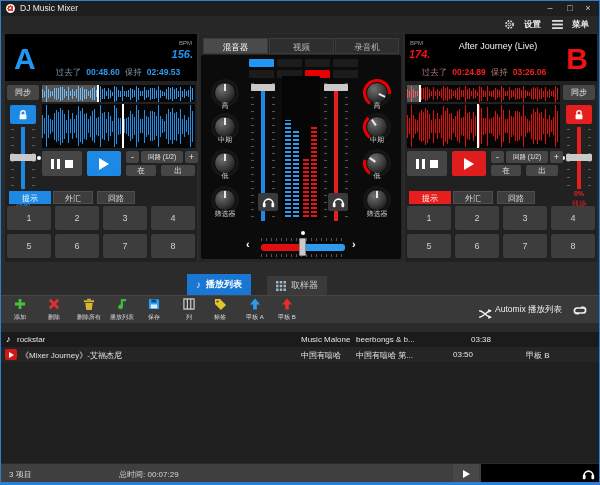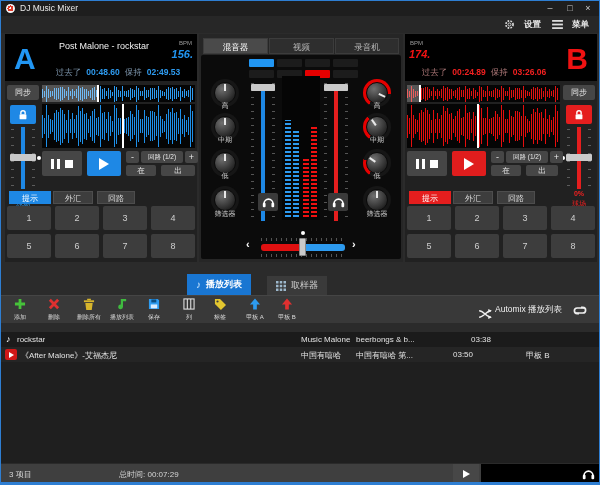--- a/index.html
+++ b/index.html
@@ -167,21 +167,20 @@
             <rect y="8" width="12" height="2"></rect>
           </g>
         </svg>
       <b>菜单</b>
     </div>
   </div>
 
   <div class="abs deck deck-a">
     <div class="abs deck-head">
       <div class="abs deck-letter">A</div>
-      <div class="abs track-title" style="left:38px;right:32px">Post Malone - rockstar</div>
       <div class="abs bpm-label" style="right:5px">BPM</div>
       <div class="abs bpm-value" style="right:4px">156.</div>
       <div class="abs times" style="left:36px;right:2px">
         <span class="t-label-a">过去了</span>
         <span class="t-value-a">00:48.60</span>
         <span class="t-label-a">保持</span>
         <span class="t-value-a">02:49.53</span>
       </div>
     </div>
 
@@ -496,20 +495,21 @@
     <div class="abs xf-track"></div>
     <div class="abs xf-ticks" style="top:220px"></div>
     <div class="abs xf-dot"></div>
     <div class="abs xf-handle"></div>
     <div class="abs xf-arrow" style="left:153px">›</div>
   </div>
 
   <div class="abs deck deck-b">
     <div class="abs deck-head">
       <div class="abs deck-letter">B</div>
+      <div class="abs track-title" style="left:32px;right:38px">After Journey (Live)</div>
       <div class="abs bpm-label" style="left:5px">BPM</div>
       <div class="abs bpm-value" style="left:4px">174.</div>
       <div class="abs times" style="left:2px;right:36px">
         <span class="t-label-b">过去了</span>
         <span class="t-value-b">00:24.89</span>
         <span class="t-label-b">保持</span>
         <span class="t-value-b">03:26.06</span>
       </div>
     </div>
 
@@ -832,21 +832,21 @@
     <span class="td" style="left:300px">Music Malone</span>
     <span class="td" style="left:355px">beerbongs &amp; b...</span>
     <span class="td" style="left:415px"></span>
     <span class="td" style="left:470px">03:38</span>
     <span class="td" style="left:525px"></span>
   </div>
   <div class="abs row row2">
     <span class="td" style="left:4px;top:2px;width:12px;height:11px;background:#d01818;border-radius:2px;display:flex;align-items:center;justify-content:center">
       <i style="display:block;width:0;height:0;border-left:5px solid #fff;border-top:3.5px solid transparent;border-bottom:3.5px solid transparent"></i>
     </span>
-    <span class="td" style="left:20px">《After Malone》-艾福杰尼</span>
+    <span class="td" style="left:20px">《Mixer Journey》-艾福杰尼</span>
     <span class="td" style="left:300px">中国有嘻哈</span>
     <span class="td" style="left:355px">中国有嘻哈 第...</span>
     <span class="td" style="left:415px"></span>
     <span class="td" style="left:452px">03:50</span>
     <span class="td" style="left:525px">甲板 B</span>
   </div>
   <div class="abs pl-empty"></div>
 
   <div class="abs statusbar">
     <span class="abs" style="left:8px;top:5px">3 项目</span>

